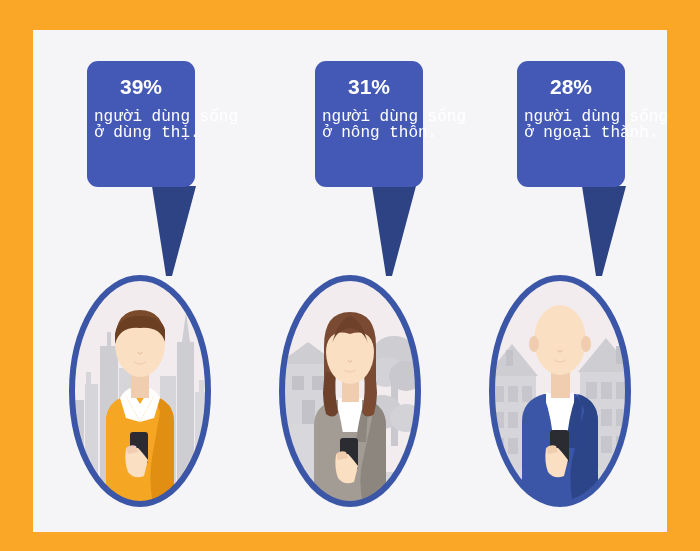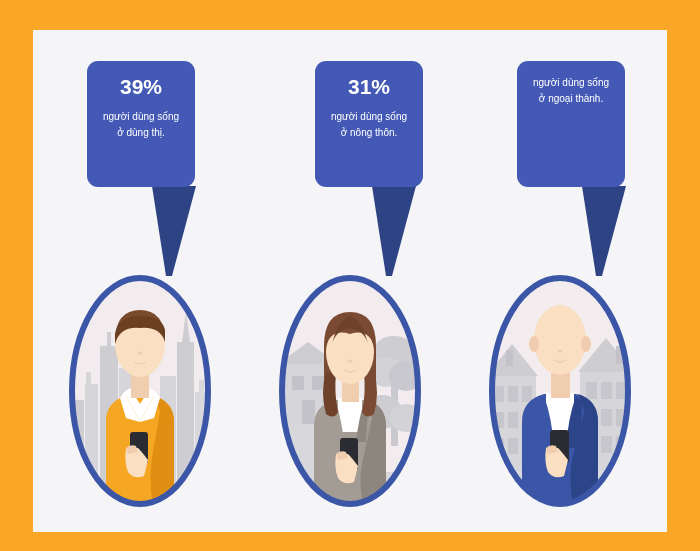--- a/index.html
+++ b/index.html
@@ -49,23 +49,24 @@
   }
   .callout .pct {
     font-size: 21px;
     font-weight: bold;
     letter-spacing: 0px;
     line-height: 24px;
     margin-bottom: 10px;
     white-space: nowrap;
   }
   .callout .line {
-    font-size: 10px;
+    font-size: 16px;
     line-height: 16px;
     white-space: nowrap;
+    font-family: Liberation Mono, monospace;
   }
   .tail {
     position: absolute;
     width: 0;
     height: 0;
     overflow: visible;
   }
   .tail svg { display: block; }
   
   .portrait {
@@ -218,20 +219,21 @@
       </svg>
     </div>
 
     <div class="tail" style="left:582px; top:186px;">
       <svg width="48" height="90" viewBox="0 0 48 90">
         <polygon points="0,0 44,0 20,90 14,90" fill="#2d4383"></polygon>
       </svg>
     </div>
 
     <div class="callout" style="left:517px; top:61px;">
+      <div class="pct">28%</div>
       <div class="line">người dùng sống</div>
       <div class="line">ở ngoại thành.</div>
     </div>
 
     <div class="portrait" style="left:484px; top:272px;">
       <svg width="152" height="238" viewBox="0 0 152 238">
         <defs>
           <clipPath id="clip3">
             <ellipse cx="76" cy="119" rx="68" ry="113"></ellipse>
           </clipPath>

